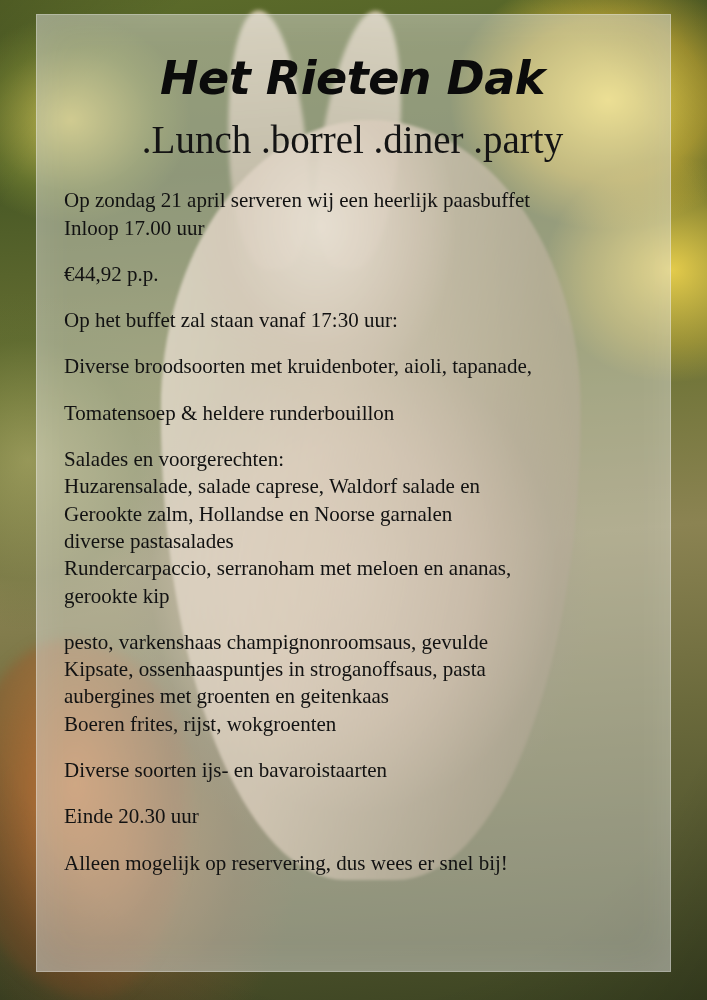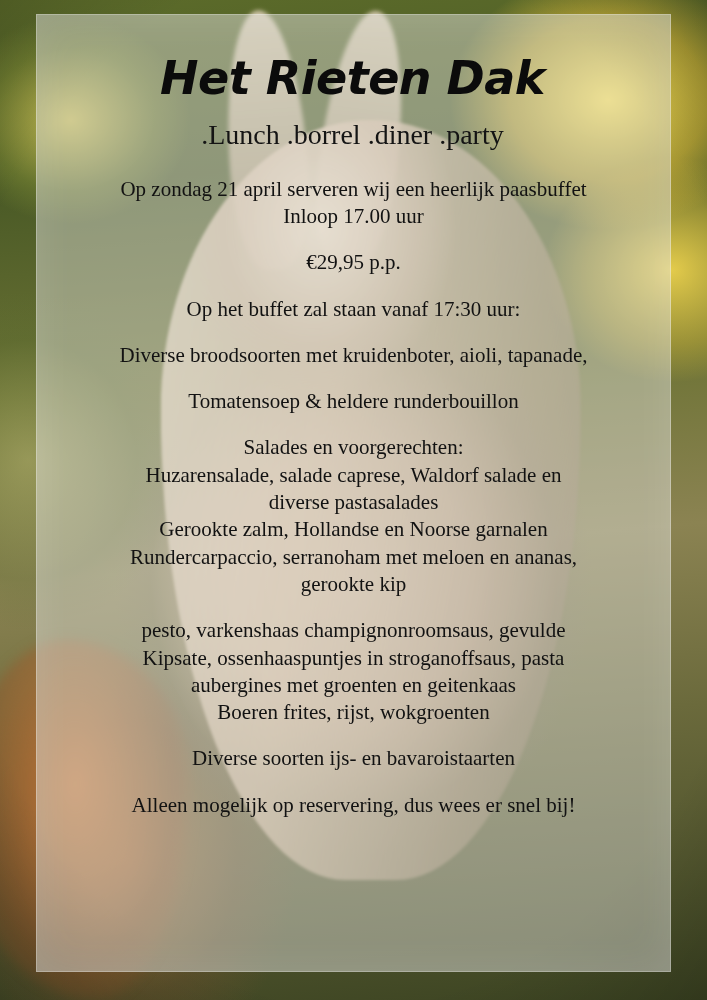--- a/index.html
+++ b/index.html
@@ -102,35 +102,34 @@
     font-style: italic;
     font-size: 46px;
     letter-spacing: -0.5px;
     text-align: center;
     color: #0b0b0b;
     margin: 6px 0 0 0;
     line-height: 1.05;
   }
   .subtitle {
     font-family: "Liberation Serif", serif;
-    font-size: 28px;
+    font-size: 39px;
     text-align: center;
     color: #141414;
     margin: 18px 0 0 0;
     line-height: 1.05;
   }
 
   .body {
     margin-top: 26px;
     padding-left: 2px;
     font-family: "Liberation Serif", serif;
     font-size: 21px;
     line-height: 1.30;
     color: #121212;
-    text-align: center;
   }
   .block { margin-bottom: 19px; }
   .block .line { display: block; white-space: pre-wrap; }
 </style>
 </head>
 <body>
 
 <div id="poster">
 
   <div class="bg">
@@ -148,55 +147,58 @@
     <div class="subtitle">.Lunch .borrel .diner .party</div>
 
     <div class="body">
 
       <div class="block">
         <span class="line">Op zondag 21 april serveren wij een heerlijk paasbuffet</span>
         <span class="line">Inloop 17.00 uur</span>
       </div>
 
       <div class="block">
-        <span class="line">€29,95 p.p.</span>
+        <span class="line">€44,92 p.p.</span>
       </div>
 
       <div class="block">
         <span class="line">Op het buffet zal staan vanaf 17:30 uur:</span>
       </div>
 
       <div class="block">
         <span class="line">Diverse broodsoorten met kruidenboter, aioli, tapanade,</span>
       </div>
 
       <div class="block">
         <span class="line">Tomatensoep &amp; heldere runderbouillon</span>
       </div>
 
       <div class="block">
         <span class="line">Salades en voorgerechten:</span>
         <span class="line">Huzarensalade, salade caprese, Waldorf salade en</span>
+        <span class="line">Gerookte zalm, Hollandse en Noorse garnalen</span>
         <span class="line">diverse pastasalades</span>
-        <span class="line">Gerookte zalm, Hollandse en Noorse garnalen</span>
         <span class="line">Rundercarpaccio, serranoham met meloen en ananas,</span>
         <span class="line">gerookte kip</span>
       </div>
 
       <div class="block">
         <span class="line">pesto, varkenshaas champignonroomsaus, gevulde</span>
         <span class="line">Kipsate, ossenhaaspuntjes in stroganoffsaus, pasta</span>
         <span class="line">aubergines met groenten en geitenkaas</span>
         <span class="line">Boeren frites, rijst, wokgroenten</span>
       </div>
 
       <div class="block">
         <span class="line">Diverse soorten ijs- en bavaroistaarten</span>
       </div>
 
+      <div class="block">
+        <span class="line">Einde 20.30 uur</span>
+      </div>
 
       <div class="block">
         <span class="line">Alleen mogelijk op reservering, dus wees er snel bij!</span>
       </div>
 
 
     </div>
   </div>
 
 </div>

